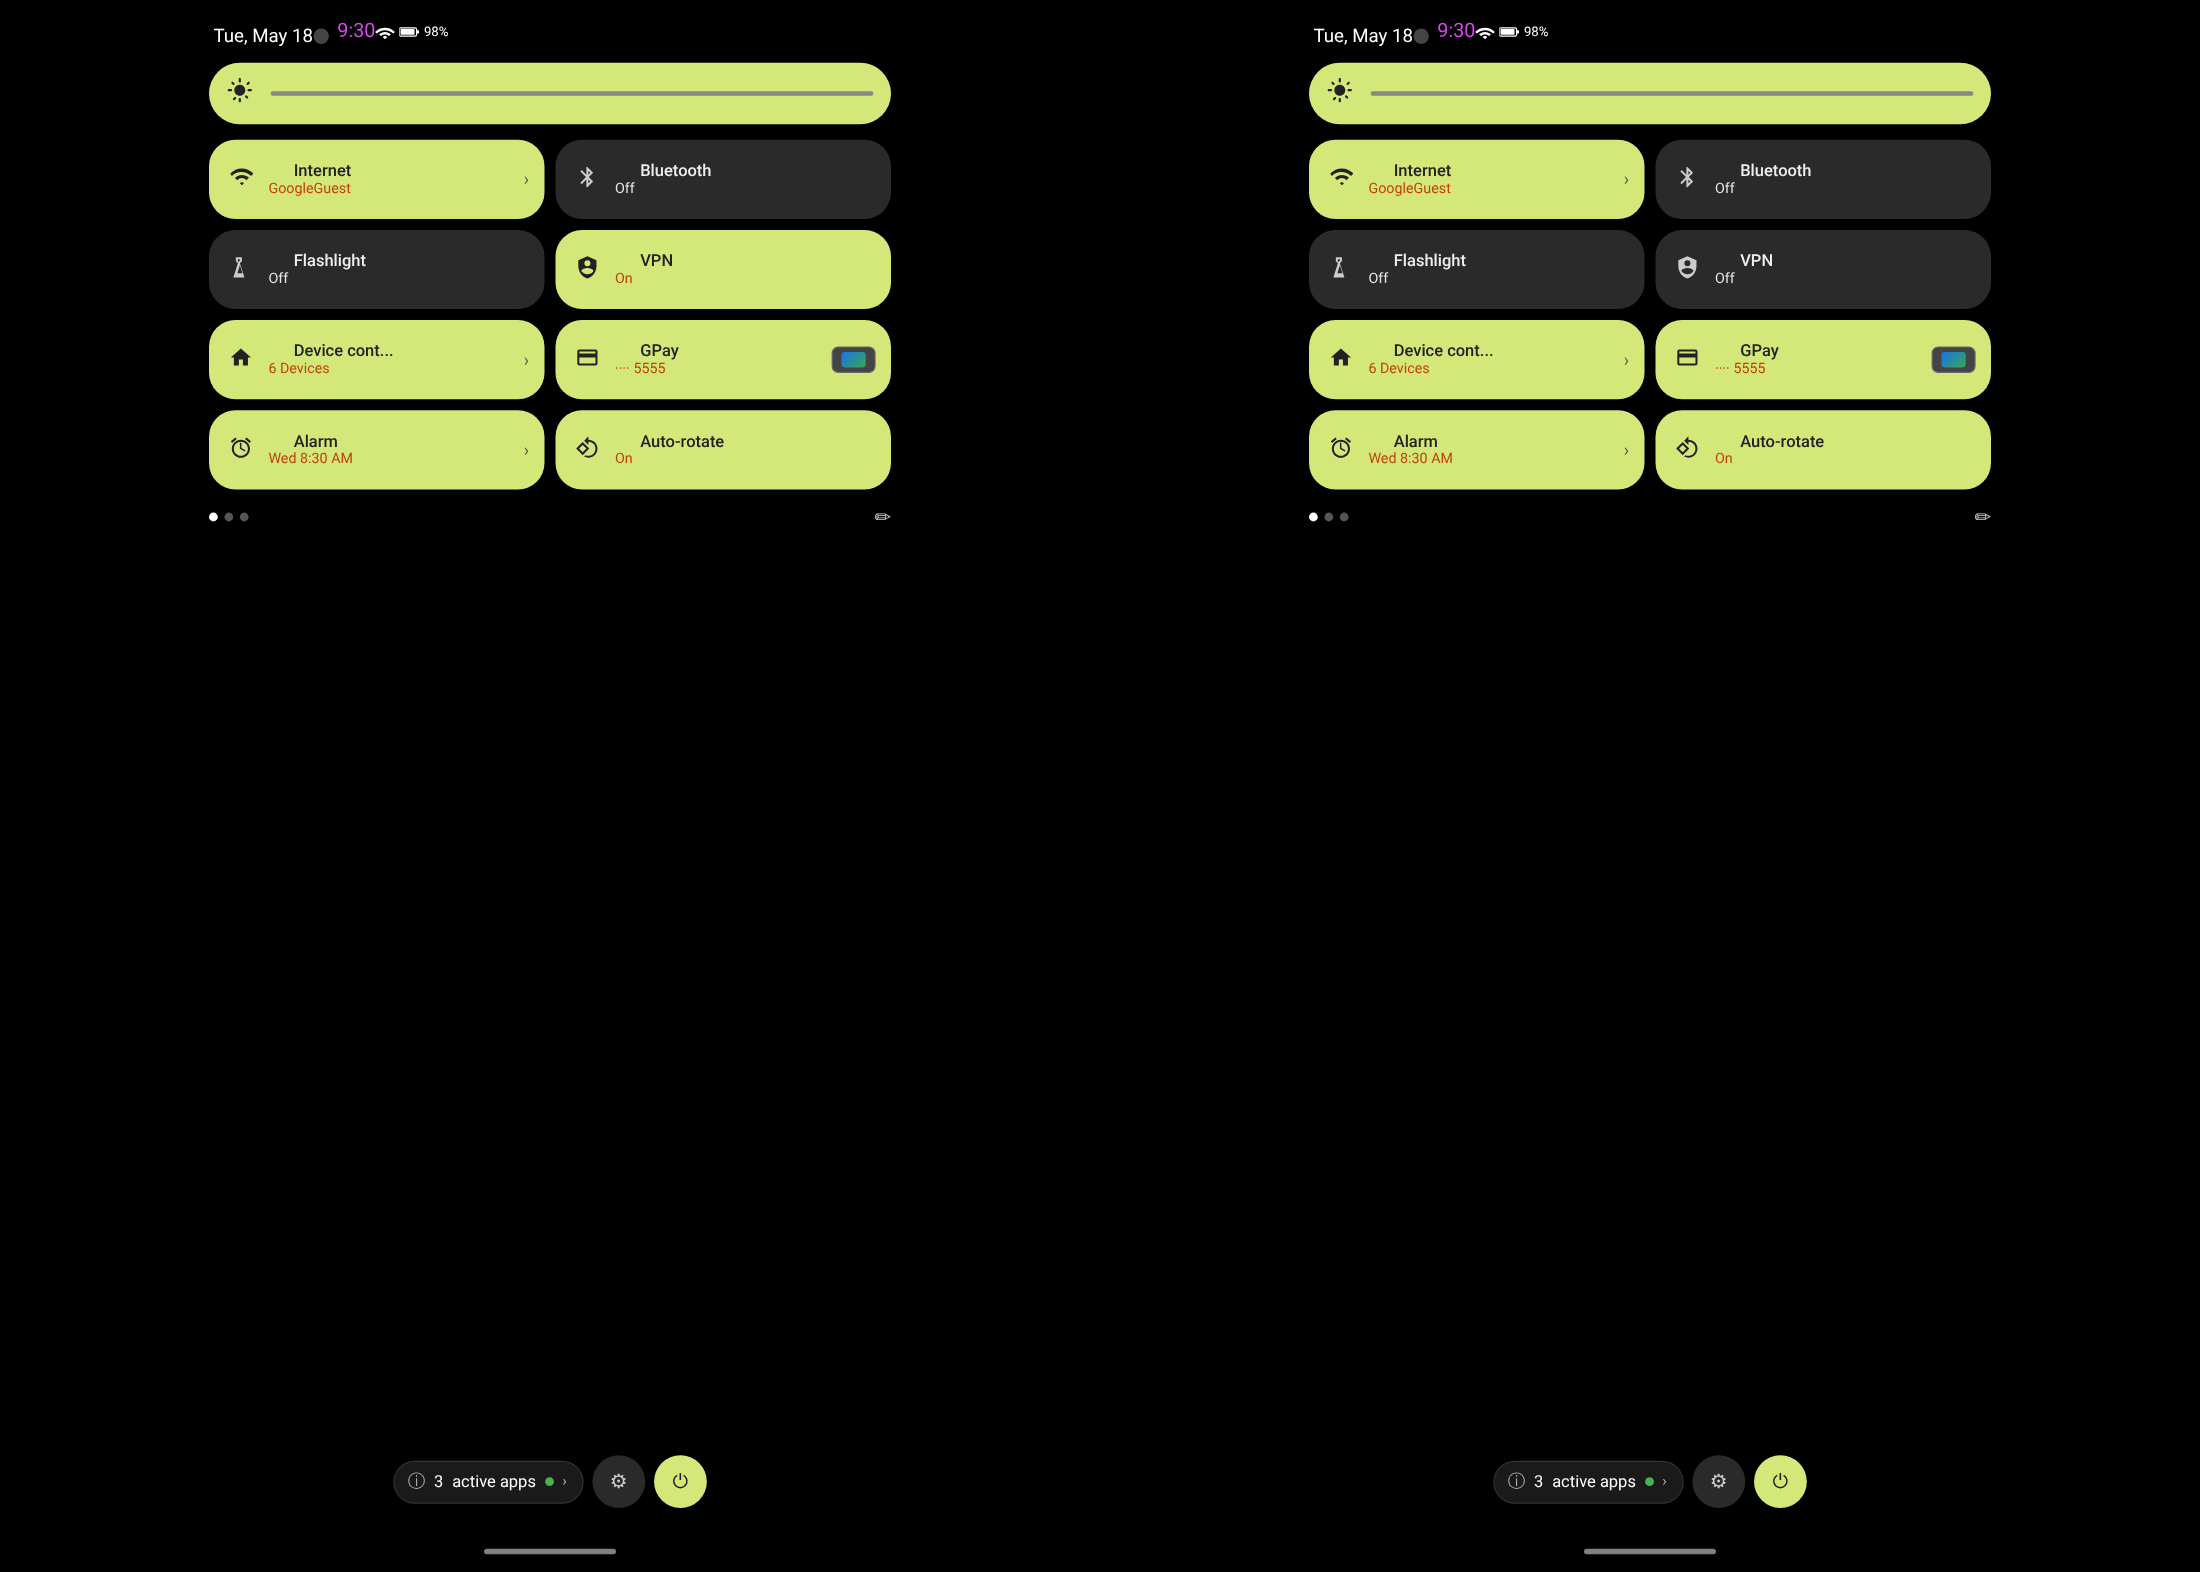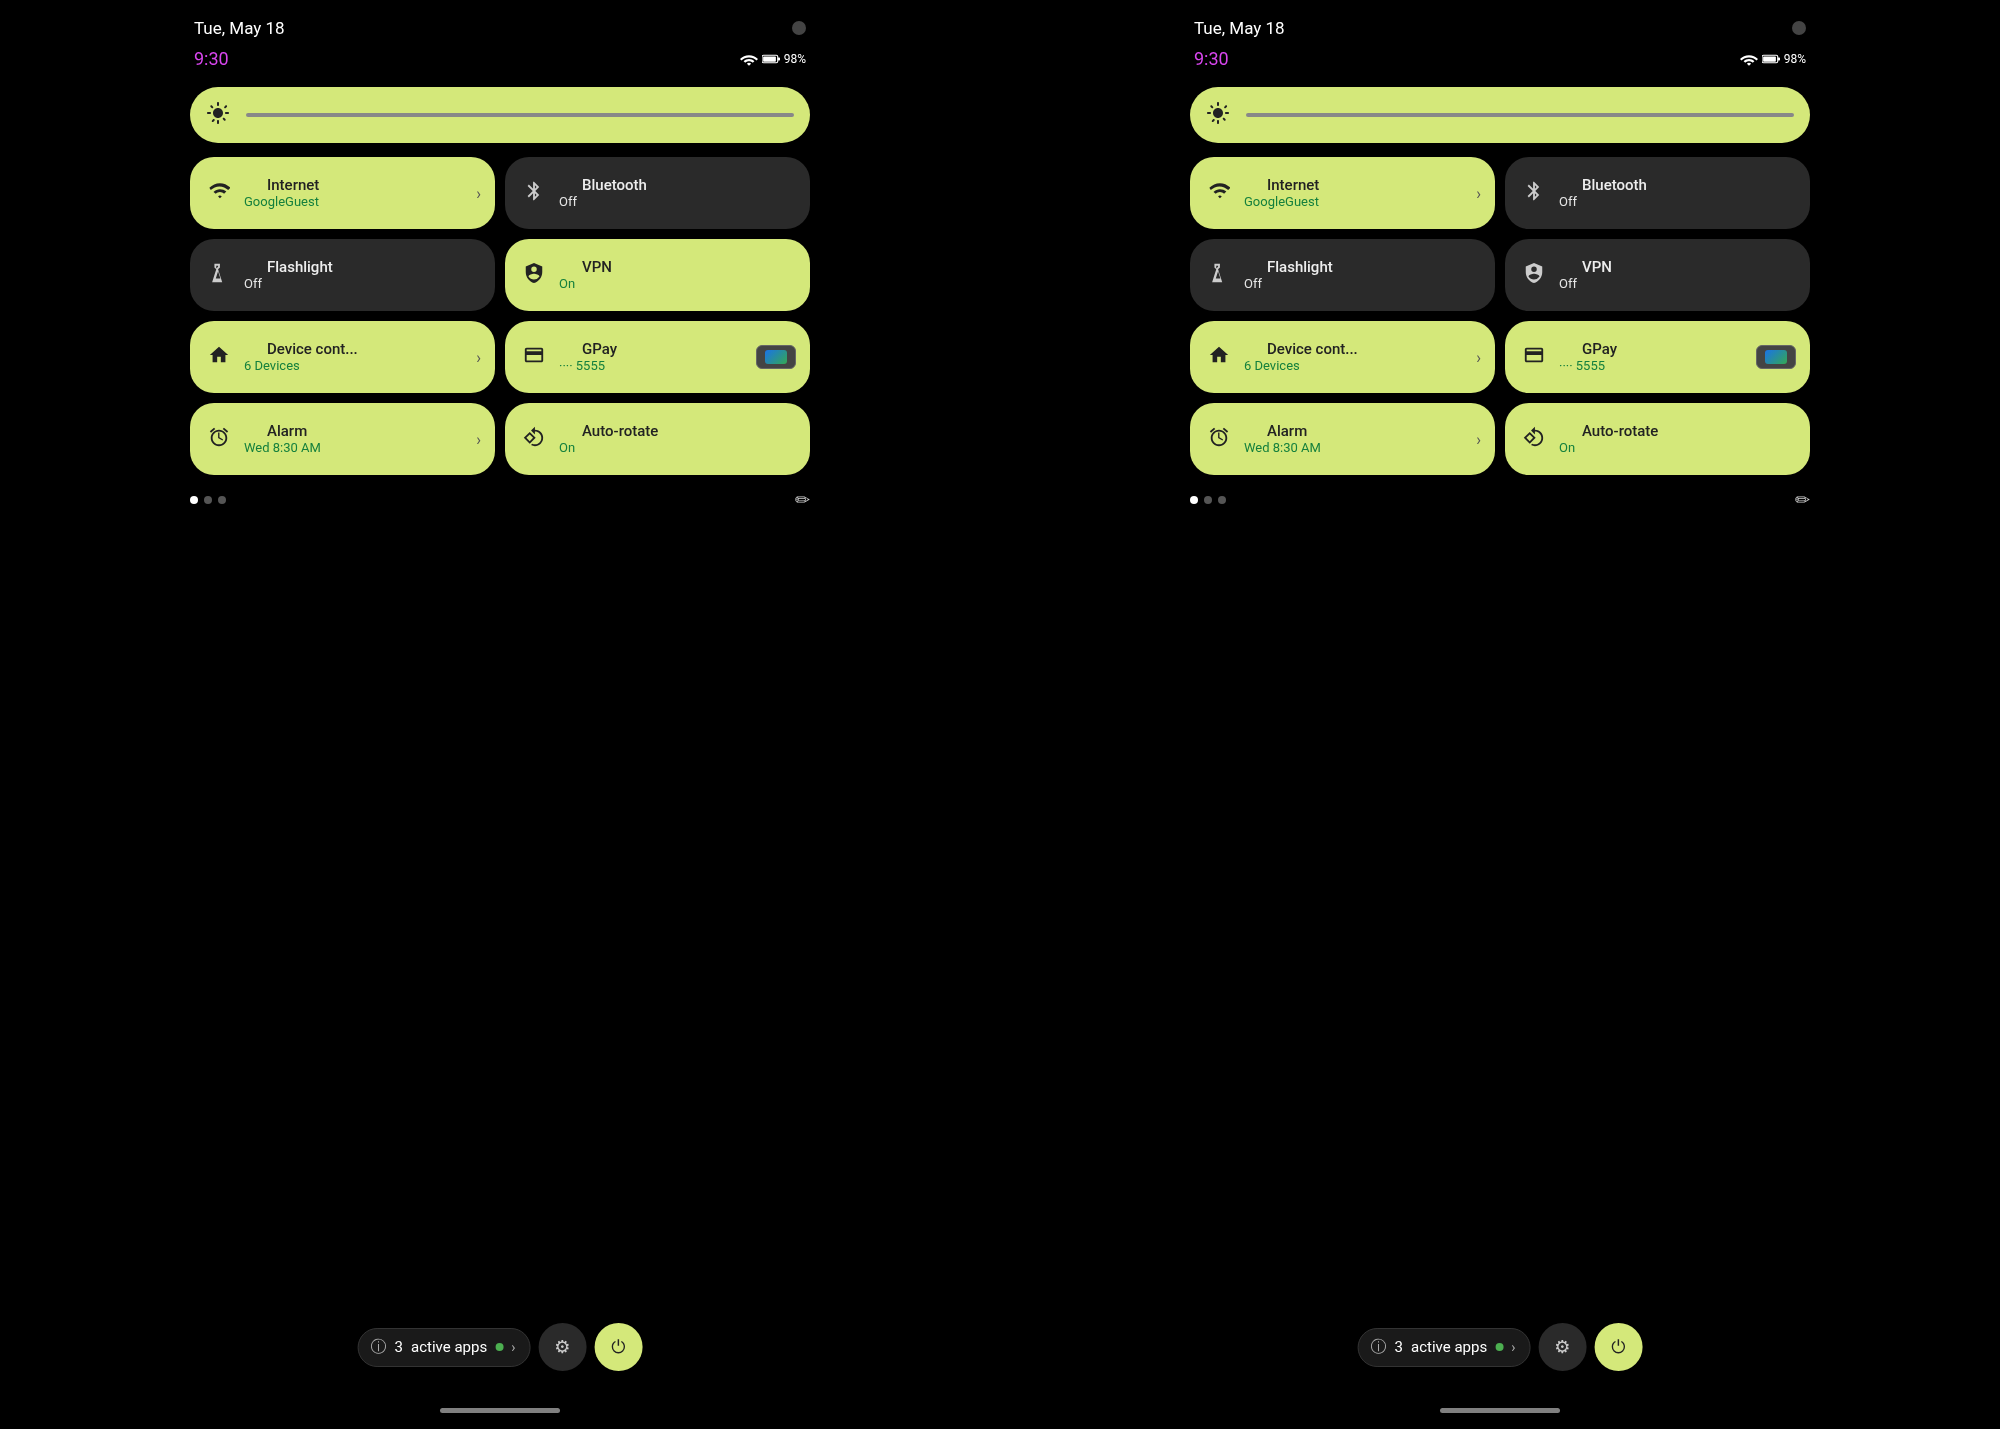--- a/index.html
+++ b/index.html
@@ -24,21 +24,20 @@
       height: 1429px;
       background: #000;
       display: flex;
       flex-direction: column;
       align-items: center;
       padding-top: 18px;
     }
     .status-bar {
       width: 620px;
       display: flex;
-      flex-direction: column;
     }
     .status-top {
       display: flex;
       align-items: center;
       justify-content: space-between;
       padding: 0 4px;
       margin-bottom: 10px;
     }
     .date-text {
       color: #fff;
@@ -145,21 +144,21 @@
       font-weight: 500;
       color: #222;
       line-height: 1.2;
       margin-left: 23px;
     }
     .tile-inactive .tile-label {
       color: #eee;
     }
     .tile-sub {
       font-size: 13px;
-      color: #15803d;
+      color: #c2410c;
       line-height: 1.2;
     }
     .tile-inactive .tile-sub {
       color: #e5e5e5;
     }
     .tile-arrow {
       position: absolute;
       right: 14px;
       top: 50%;
       transform: translateY(-50%);

